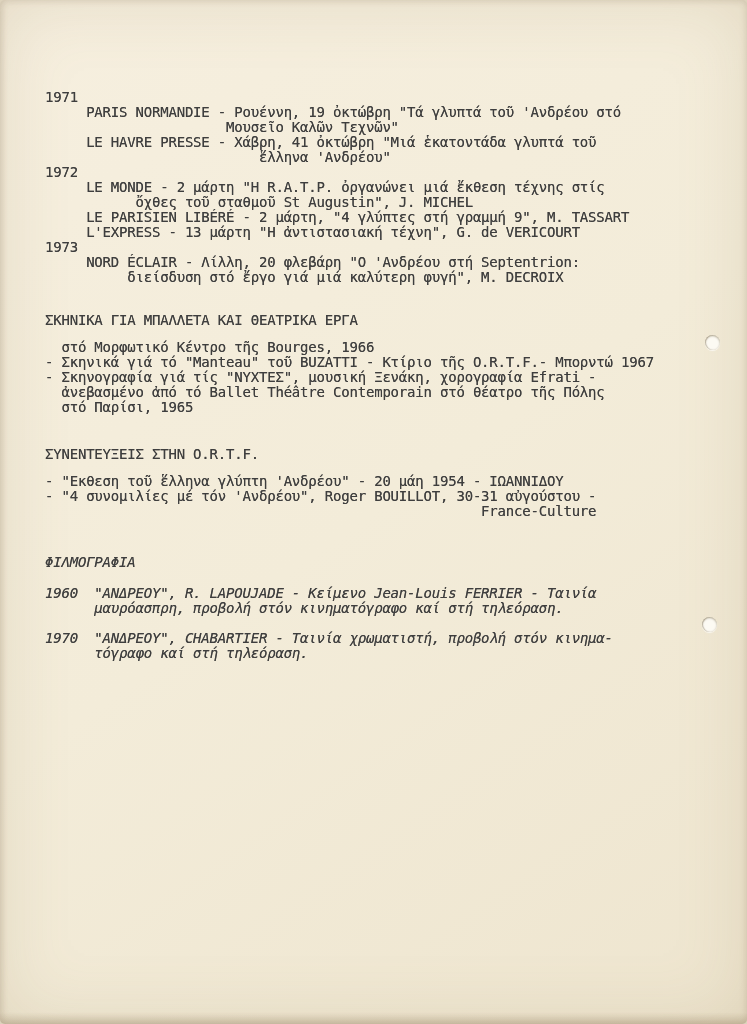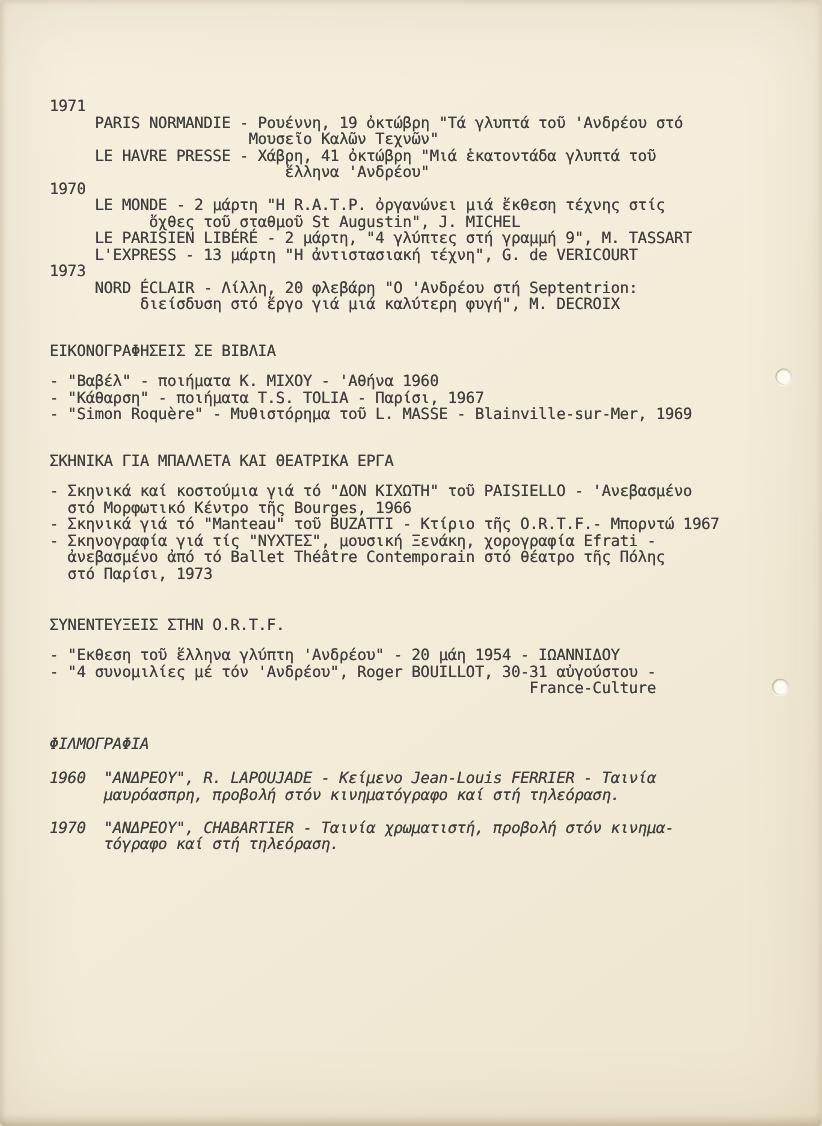--- a/index.html
+++ b/index.html
@@ -71,48 +71,39 @@
 <div class="page">
 
   <div class="content">
 
     <div class="press-block">
         <div class="doc-line">1971</div>
         <div class="doc-line">     PARIS NORMANDIE - Ρουέννη, 19 ὀκτώβρη "Τά γλυπτά τοῦ 'Ανδρέου στό</div>
         <div class="doc-line">                      Μουσεῖο Καλῶν Τεχνῶν"</div>
         <div class="doc-line">     LE HAVRE PRESSE - Χάβρη, 41 ὀκτώβρη "Μιά ἑκατοντάδα γλυπτά τοῦ</div>
         <div class="doc-line">                          ἕλληνα 'Ανδρέου"</div>
-        <div class="doc-line">1970</div>
+        <div class="doc-line">1972</div>
         <div class="doc-line">     LE MONDE - 2 μάρτη "Η R.A.T.P. ὀργανώνει μιά ἔκθεση τέχνης στίς</div>
         <div class="doc-line">           ὄχθες τοῦ σταθμοῦ St Augustin", J. MICHEL</div>
         <div class="doc-line">     LE PARISIEN LIBÉRÉ - 2 μάρτη, "4 γλύπτες στή γραμμή 9", M. TASSART</div>
         <div class="doc-line">     L'EXPRESS - 13 μάρτη "Η ἀντιστασιακή τέχνη", G. de VERICOURT</div>
         <div class="doc-line">1973</div>
         <div class="doc-line">     NORD ÉCLAIR - Λίλλη, 20 φλεβάρη "Ο 'Ανδρέου στή Septentrion:</div>
         <div class="doc-line">          διείσδυση στό ἔργο γιά μιά καλύτερη φυγή", M. DECROIX</div>
       </div>
 
-    <div class="section sec-books">
-      <div class="section-title">ΕΙΚΟΝΟΓΡΑΦΗΣΕΙΣ ΣΕ ΒΙΒΛΙΑ</div>
-      <div class="section-lines">
-          <div class="doc-line">- "Βαβέλ" - ποιήματα Κ. ΜΙΧΟΥ - 'Αθήνα 1960</div>
-          <div class="doc-line">- "Κάθαρση" - ποιήματα T.S. TOLIA - Παρίσι, 1967</div>
-          <div class="doc-line">- "Simon Roquère" - Μυθιστόρημα τοῦ L. MASSE - Blainville-sur-Mer, 1969</div>
-        </div>
-    </div>
 
     <div class="section sec-theatre">
       <div class="section-title">ΣΚΗΝΙΚΑ ΓΙΑ ΜΠΑΛΛΕΤΑ ΚΑΙ ΘΕΑΤΡΙΚΑ ΕΡΓΑ</div>
       <div class="section-lines">
-          <div class="doc-line">- Σκηνικά καί κοστούμια γιά τό "ΔΟΝ ΚΙΧΩΤΗ" τοῦ PAISIELLO - 'Ανεβασμένο</div>
           <div class="doc-line">  στό Μορφωτικό Κέντρο τῆς Bourges, 1966</div>
           <div class="doc-line">- Σκηνικά γιά τό "Manteau" τοῦ BUZATTI - Κτίριο τῆς O.R.T.F.- Μπορντώ 1967</div>
           <div class="doc-line">- Σκηνογραφία γιά τίς "ΝΥΧΤΕΣ", μουσική Ξενάκη, χορογραφία Efrati -</div>
           <div class="doc-line">  ἀνεβασμένο ἀπό τό Ballet Théâtre Contemporain στό θέατρο τῆς Πόλης</div>
-          <div class="doc-line">  στό Παρίσι, 1973</div>
+          <div class="doc-line">  στό Παρίσι, 1965</div>
         </div>
     </div>
 
     <div class="section sec-interviews">
       <div class="section-title">ΣΥΝΕΝΤΕΥΞΕΙΣ ΣΤΗΝ O.R.T.F.</div>
       <div class="section-lines">
           <div class="doc-line">- "Εκθεση τοῦ ἕλληνα γλύπτη 'Ανδρέου" - 20 μάη 1954 - ΙΩΑΝΝΙΔΟΥ</div>
           <div class="doc-line">- "4 συνομιλίες μέ τόν 'Ανδρέου", Roger BOUILLOT, 30-31 αὐγούστου -</div>
           <div class="doc-line">                                                     France-Culture</div>
         </div>

